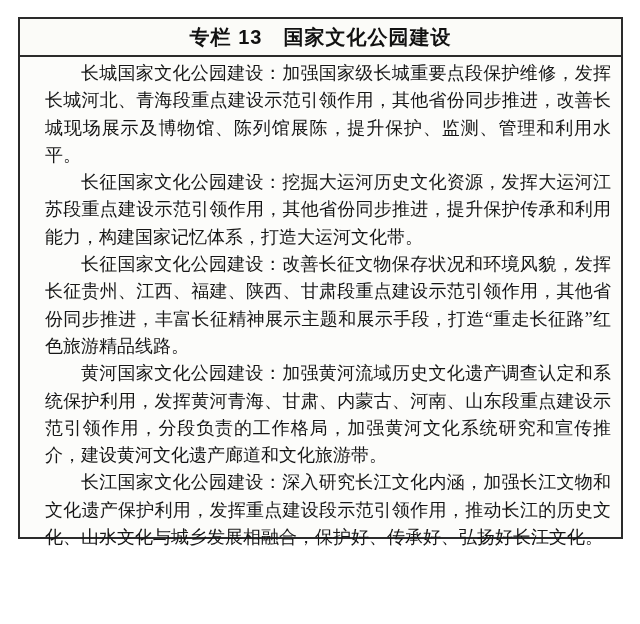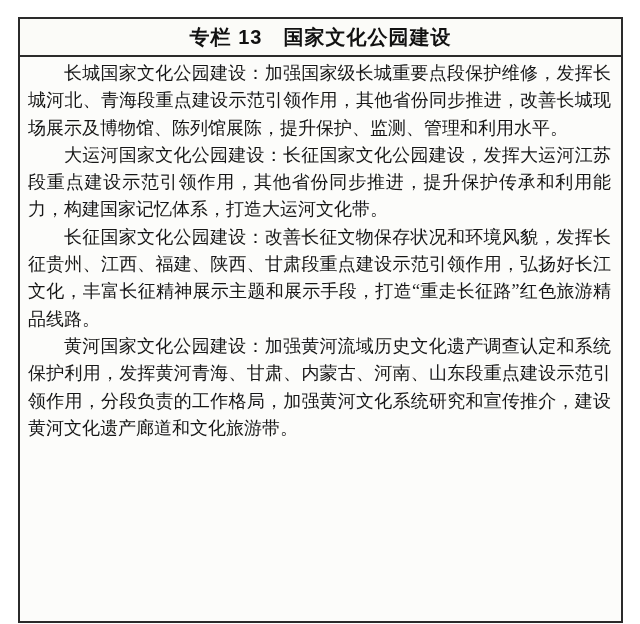--- a/index.html
+++ b/index.html
@@ -12,59 +12,60 @@
     position: relative;
     background: #ffffff;
     font-family: "Liberation Serif", "DejaVu Serif", serif;
     overflow: hidden;
   }
   .panel {
     position: absolute;
     left: 18px;
     top: 17px;
     width: 605px;
-    height: 606px;
+    height: 522px;
     box-sizing: border-box;
     border: 2px solid #2b2b2b;
     background: #fcfcfa;
   }
   .panel-title {
     box-sizing: border-box;
     height: 38px;
     border-bottom: 2px solid #2b2b2b;
     display: flex;
     align-items: center;
     justify-content: center;
     font-family: "Liberation Sans", "DejaVu Sans", sans-serif;
     font-weight: bold;
     font-size: 20px;
     letter-spacing: 1px;
     color: #111111;
     background: #fbfbf8;
   }
   .panel-body {
     box-sizing: border-box;
-    padding: 3px 10px 0 8px;
+    padding: 3px 10px 0 25px;
     font-size: 18px;
     line-height: 27.3px;
     text-align: justify;
     text-justify: inter-ideograph;
     color: #161616;
   }
   .panel-body p {
     margin: 0;
     text-indent: 2em;
   }
 </style>
 </head>
 <body>
 
 <div class="panel">
   <div class="panel-title">
     <span>专栏 13　国家文化公园建设</span>
   </div>
   <div class="panel-body">
     <p>长城国家文化公园建设：加强国家级长城重要点段保护维修，发挥长城河北、青海段重点建设示范引领作用，其他省份同步推进，改善长城现场展示及博物馆、陈列馆展陈，提升保护、监测、管理和利用水平。</p>
-    <p>大运河国家文化公园建设：长征国家文化公园建设，发挥大运河江苏段重点建设示范引领作用，其他省份同步推进，提升保护传承和利用能力，构建国家记忆体系，打造大运河文化带。</p>
-    <p>长征国家文化公园建设：改善长征文物保存状况和环境风貌，发挥长征贵州、江西、福建、陕西、甘肃段重点建设示范引领作用，弘扬好长江文化，丰富长征精神展示主题和展示手段，打造“重走长征路”红色旅游精品线路。</p>
+    <p>长征国家文化公园建设：挖掘大运河历史文化资源，发挥大运河江苏段重点建设示范引领作用，其他省份同步推进，提升保护传承和利用能力，构建国家记忆体系，打造大运河文化带。</p>
+    <p>长征国家文化公园建设：改善长征文物保存状况和环境风貌，发挥长征贵州、江西、福建、陕西、甘肃段重点建设示范引领作用，其他省份同步推进，丰富长征精神展示主题和展示手段，打造“重走长征路”红色旅游精品线路。</p>
     <p>黄河国家文化公园建设：加强黄河流域历史文化遗产调查认定和系统保护利用，发挥黄河青海、甘肃、内蒙古、河南、山东段重点建设示范引领作用，分段负责的工作格局，加强黄河文化系统研究和宣传推介，建设黄河文化遗产廊道和文化旅游带。</p>
+    <p>长江国家文化公园建设：深入研究长江文化内涵，加强长江文物和文化遗产保护利用，发挥重点建设段示范引领作用，推动长江的历史文化、山水文化与城乡发展相融合，保护好、传承好、弘扬好长江文化。</p>
   </div>
 </div>
 
 </body></html>

